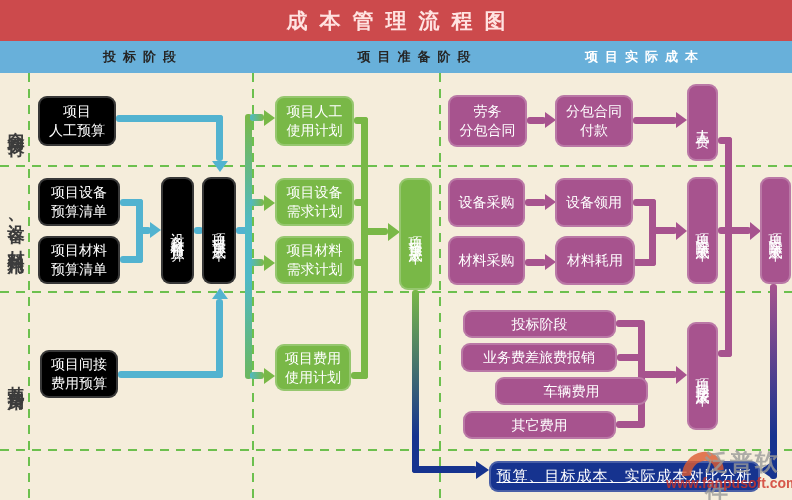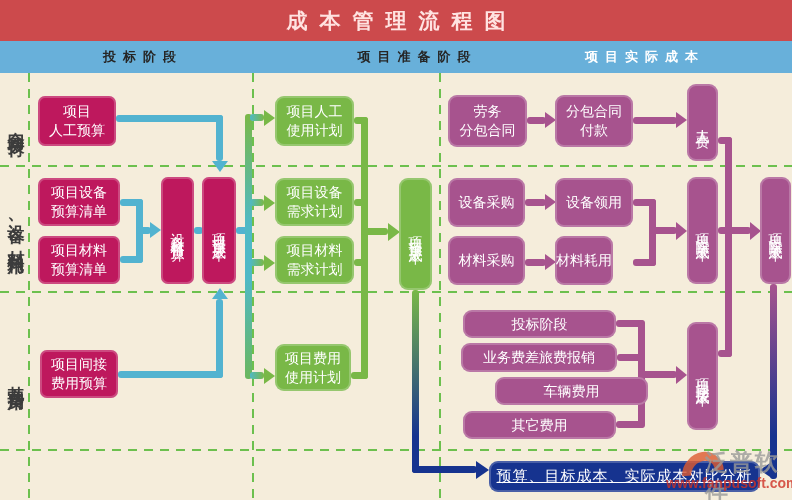--- a/index.html
+++ b/index.html
@@ -21,21 +21,21 @@
 
   
   .side{position:absolute;left:4px;width:24px;writing-mode:vertical-rl;text-orientation:upright;
         color:#3c3c3c;font-size:17px;font-weight:bold;letter-spacing:3px;
         display:flex;align-items:center;justify-content:center;}
 
   
   .box{position:absolute;border-radius:9px;color:#fff;display:flex;align-items:center;justify-content:center;
        text-align:center;font-size:14px;line-height:1.35;white-space:pre-line;z-index:3;
        box-shadow:inset 0 0 0 2px rgba(255,255,255,.22);}
-  .blue{background:#be185d;border-radius:7px;}
+  .blue{background:#000000;}
   .green{background:#79b847;}
   .purple{background:#a7538e;}
   .navy{background:#16338f;font-size:15px;letter-spacing:1px;}
   .vert{writing-mode:vertical-rl;text-orientation:upright;letter-spacing:3px;}
 
   
   .ln{position:absolute;border-radius:3px;z-index:2;}
   .ah{position:absolute;width:0;height:0;z-index:2;}
 
   
@@ -166,21 +166,21 @@
   <div class="box green vert" style="left:399px;top:178px;width:33px;height:112px;">项目预算成本</div>
 
   <div class="box purple" style="left:448px;top:95px;width:79px;height:52px;">劳务
 分包合同</div>
   <div class="box purple" style="left:555px;top:95px;width:78px;height:52px;">分包合同
 付款</div>
   <div class="box purple vert" style="left:687px;top:84px;width:31px;height:77px;">人工费</div>
   <div class="box purple" style="left:448px;top:178px;width:77px;height:49px;">设备采购</div>
   <div class="box purple" style="left:555px;top:178px;width:78px;height:49px;">设备领用</div>
   <div class="box purple" style="left:448px;top:236px;width:77px;height:49px;">材料采购</div>
-  <div class="box purple" style="left:555px;top:236px;width:58px;height:49px;">材料耗用</div>
+  <div class="box purple" style="left:555px;top:236px;width:80px;height:49px;border-radius:12px;">材料耗用</div>
   <div class="box purple vert" style="left:687px;top:177px;width:31px;height:107px;">项目实际成本</div>
   <div class="box purple" style="left:463px;top:310px;width:153px;height:28px;">投标阶段</div>
   <div class="box purple" style="left:461px;top:343px;width:156px;height:29px;">业务费差旅费报销</div>
   <div class="box purple" style="left:463px;top:377px;width:153px;height:28px;margin-left:32px;">车辆费用</div>
   <div class="box purple" style="left:463px;top:411px;width:153px;height:28px;">其它费用</div>
   <div class="box purple vert" style="left:687px;top:322px;width:31px;height:108px;">项目间接成本</div>
   <div class="box purple vert" style="left:760px;top:177px;width:31px;height:107px;">项目实际成本</div>
 
   <div class="box navy" style="left:489px;top:461px;width:271px;height:31px;text-decoration:underline;">预算、目标成本、实际成本对比分析</div>
 

